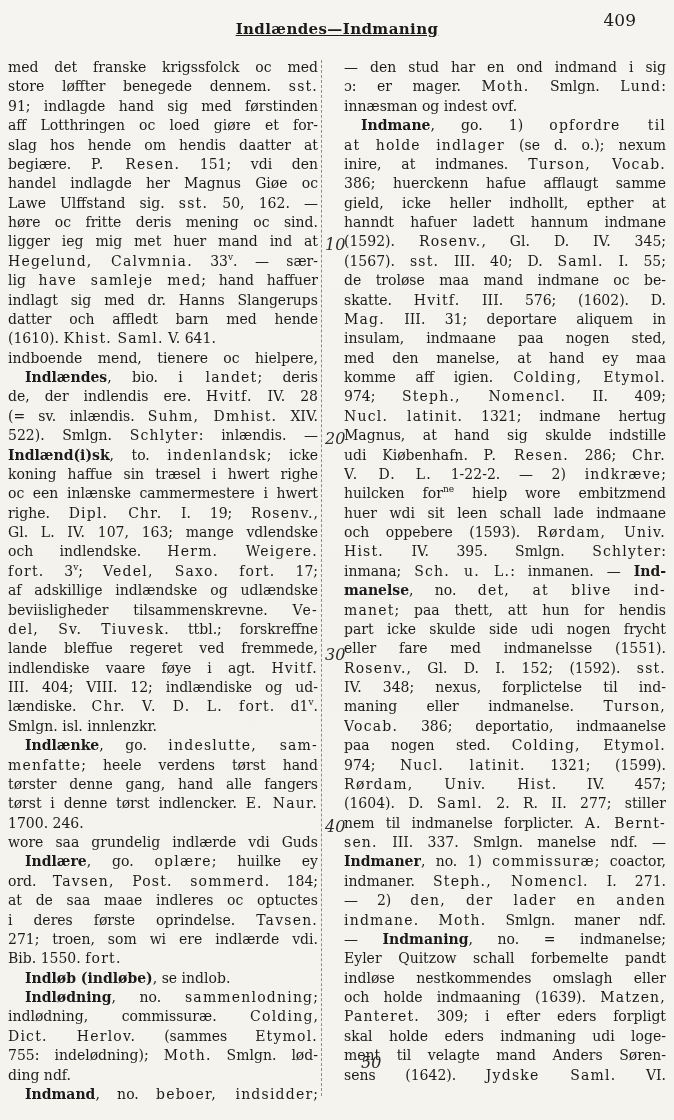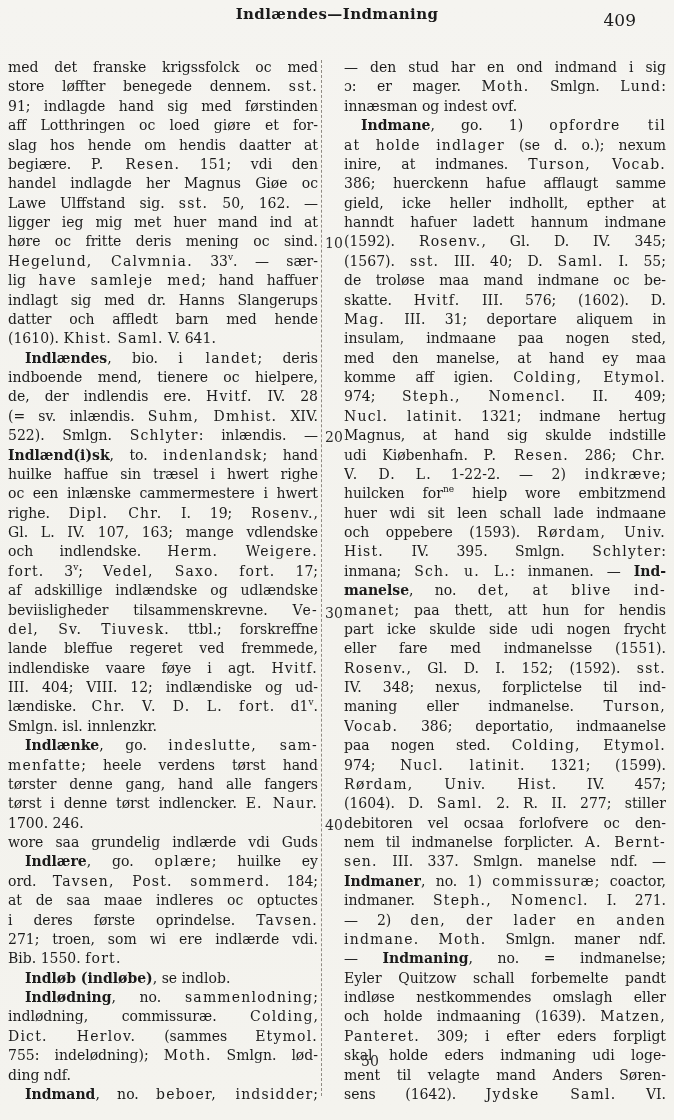--- a/index.html
+++ b/index.html
@@ -8,21 +8,21 @@
     background:#efeeea;
     font-family:"DejaVu Serif","Liberation Serif",serif;
     color:#1b1b1b;
     overflow:hidden;
   }
   .page {
     position:relative;
     width:674px; height:1120px;
     background:linear-gradient(180deg,#f5f4f0 0%,#f3f2ed 55%,#f4f3ee 100%);
   }
-  .header { position:relative; height:58px; padding-top:5px; }
+  .header { position:relative; height:58px; padding-top:20px;text-decoration:underline; }
   .title {
     display:block; text-align:center;
     font-weight:bold; font-size:15px; letter-spacing:.4px;
   }
   .pagenum { position:absolute; top:10px; right:38px; font-size:17px; }
   .body {
     position:relative;
     display:grid;
     grid-template-columns:310px 26px 322px;
     padding:0 8px;
@@ -39,55 +39,55 @@
   .b { font-weight:bold; }
   .g { letter-spacing:1.2px; }
   sup { font-size:9px; vertical-align:super; line-height:0; letter-spacing:0; }
   .gutter { position:relative; }
   .divider {
     position:absolute; left:3px; top:2px; bottom:8px; width:0;
     border-left:1px dashed #8f8a82;
   }
   .lnum {
     position:absolute; left:7px;
-    font-size:14px; color:#2a2a2a;
+    font-size:16px; color:#2a2a2a;font-style:italic;
   }
 </style>
 </head>
 <body>
 
 <div class="page">
   <div class="header">
     <span class="title">Indlændes—Indmaning</span>
     <span class="pagenum">409</span>
   </div>
   <div class="body">
     <div class="col" id="col-left">
         <div class="line"><span>med det franske krigssfolck oc med</span></div>
         <div class="line"><span>store løffter benegede dennem. </span><span class="g">sst.</span></div>
         <div class="line"><span>91; indlagde hand sig med førstinden</span></div>
         <div class="line"><span>aff Lotthringen oc loed giøre et for-</span></div>
         <div class="line"><span>slag hos hende om hendis daatter at</span></div>
         <div class="line"><span>begiære. </span><span class="g">P. Resen.</span><span> 151; vdi den</span></div>
         <div class="line"><span>handel indlagde her Magnus Giøe oc</span></div>
         <div class="line"><span>Lawe Ulffstand sig. </span><span class="g">sst.</span><span> 50, 162. —</span></div>
+        <div class="line"><span>høre oc fritte deris mening oc sind.</span></div>
         <div class="line"><span>ligger ieg mig met huer mand ind at</span></div>
-        <div class="line"><span>høre oc fritte deris mening oc sind.</span></div>
         <div class="line"><span class="g">Hegelund, Calvmnia.</span><span> 33</span><sup>v</sup><span>. — sær-</span></div>
         <div class="line"><span>lig </span><span class="g">have samleje med</span><span>; hand haffuer</span></div>
         <div class="line"><span>indlagt sig med dr. Hanns Slangerups</span></div>
         <div class="line"><span>datter och affledt barn med hende</span></div>
         <div class="line nj"><span>(1610). </span><span class="g">Khist. Saml.</span><span> V. 641.</span></div>
+        <div class="line"><span>indboende mend, tienere oc hielpere,</span></div>
         <div class="line ind"><span class="b">Indlændes</span><span>, bio. </span><span class="g">i landet</span><span>; deris</span></div>
-        <div class="line"><span>indboende mend, tienere oc hielpere,</span></div>
         <div class="line"><span>de, der indlendis ere. </span><span class="g">Hvitf.</span><span> IV. 28</span></div>
         <div class="line"><span>(= sv. inlændis. </span><span class="g">Suhm, Dmhist.</span><span> XIV.</span></div>
         <div class="line"><span>522). Smlgn. </span><span class="g">Schlyter</span><span>: inlændis. —</span></div>
-        <div class="line"><span class="b">Indlænd(i)sk</span><span>, to. </span><span class="g">indenlandsk</span><span>; hand</span></div>
-        <div class="line"><span>huilke haffue sin træsel i hwert righe</span></div>
+        <div class="line"><span class="b">Indlænd(i)sk</span><span>, to. </span><span class="g">indenlandsk</span><span>; icke</span></div>
+        <div class="line"><span>koning haffue sin træsel i hwert righe</span></div>
         <div class="line"><span>oc een inlænske cammermestere i hwert</span></div>
         <div class="line"><span>righe. </span><span class="g">Dipl. Chr.</span><span> I. 19; </span><span class="g">Rosenv.</span><span>,</span></div>
         <div class="line"><span>Gl. L. IV. 107, 163; mange vdlendske</span></div>
         <div class="line"><span>och indlendske. </span><span class="g">Herm. Weigere.</span></div>
         <div class="line"><span class="g">fort.</span><span> 3</span><sup>v</sup><span>; </span><span class="g">Vedel, Saxo.</span><span> </span><span class="g">fort.</span><span> 17;</span></div>
         <div class="line"><span>af adskillige indlændske og udlændske</span></div>
         <div class="line"><span>beviisligheder tilsammenskrevne. </span><span class="g">Ve-</span></div>
         <div class="line"><span class="g">del, Sv. Tiuvesk.</span><span> ttbl.; forskreffne</span></div>
         <div class="line"><span>lande bleffue regeret ved fremmede,</span></div>
         <div class="line"><span>indlendiske vaare føye i agt. </span><span class="g">Hvitf.</span></div>
@@ -111,21 +111,21 @@
         <div class="line"><span>indlødning, commissuræ. </span><span class="g">Colding</span><span>,</span></div>
         <div class="line"><span class="g">Dict. Herlov.</span><span> (sammes </span><span class="g">Etymol.</span></div>
         <div class="line"><span>755: indelødning); </span><span class="g">Moth.</span><span> Smlgn. lød-</span></div>
         <div class="line nj"><span>ding ndf.</span></div>
         <div class="line ind"><span class="b">Indmand</span><span>, no. </span><span class="g">beboer, indsidder</span><span>;</span></div>
       </div>
     <div class="gutter" id="gutter">
       <div class="divider"></div>
     <span class="lnum" style="top: 177.42px;">10</span>
         <span class="lnum" style="top: 371.22px;">20</span>
-        <span class="lnum" style="top: 547px;">30</span>
+        <span class="lnum" style="top: 587px;">30</span>
         <span class="lnum" style="top: 758.82px;">40</span>
         <span class="lnum" style="top: 995px; margin-left: 36px;">50</span>
       </div>
     <div class="col" id="col-right">
         <div class="line"><span>— den stud har en ond indmand i sig</span></div>
         <div class="line"><span>ɔ: er mager. </span><span class="g">Moth.</span><span> Smlgn. </span><span class="g">Lund</span><span>:</span></div>
         <div class="line nj"><span>innæsman og indest ovf.</span></div>
         <div class="line ind"><span class="b">Indmane</span><span>, go. 1) </span><span class="g">opfordre til</span></div>
         <div class="line"><span class="g">at holde indlager</span><span> (se d. o.); nexum</span></div>
         <div class="line"><span>inire, at indmanes. </span><span class="g">Turson, Vocab.</span></div>
@@ -155,21 +155,20 @@
         <div class="line"><span>part icke skulde side udi nogen frycht</span></div>
         <div class="line"><span>eller fare med indmanelsse (1551).</span></div>
         <div class="line"><span class="g">Rosenv.</span><span>, Gl. D. I. 152; (1592). </span><span class="g">sst.</span></div>
         <div class="line"><span>IV. 348; nexus, forplictelse til ind-</span></div>
         <div class="line"><span>maning eller indmanelse. </span><span class="g">Turson,</span></div>
         <div class="line"><span class="g">Vocab.</span><span> 386; deportatio, indmaanelse</span></div>
         <div class="line"><span>paa nogen sted. </span><span class="g">Colding, Etymol.</span></div>
         <div class="line"><span>974; </span><span class="g">Nucl. latinit.</span><span> 1321; (1599).</span></div>
         <div class="line"><span class="g">Rørdam, Univ. Hist.</span><span> IV. 457;</span></div>
         <div class="line"><span>(1604). D. </span><span class="g">Saml.</span><span> 2. R. II. 277; stiller</span></div>
-        <div class="line"><span>debitoren vel ocsaa forlofvere oc den-</span></div>
         <div class="line"><span>nem til indmanelse forplicter. </span><span class="g">A. Bernt-</span></div>
         <div class="line"><span class="g">sen.</span><span> III. 337. Smlgn. manelse ndf. —</span></div>
         <div class="line"><span class="b">Indmaner</span><span>, no. 1) </span><span class="g">commissuræ</span><span>; coactor,</span></div>
         <div class="line"><span>indmaner. </span><span class="g">Steph., Nomencl.</span><span> I. 271.</span></div>
         <div class="line"><span>— 2) </span><span class="g">den, der lader en anden</span></div>
         <div class="line"><span class="g">indmane.</span><span> </span><span class="g">Moth.</span><span> Smlgn. maner ndf.</span></div>
         <div class="line"><span>— </span><span class="b">Indmaning</span><span>, no. = indmanelse;</span></div>
         <div class="line"><span>Eyler Quitzow schall forbemelte pandt</span></div>
         <div class="line"><span>indløse nestkommendes omslagh eller</span></div>
         <div class="line"><span>och holde indmaaning (1639). </span><span class="g">Matzen,</span></div>

